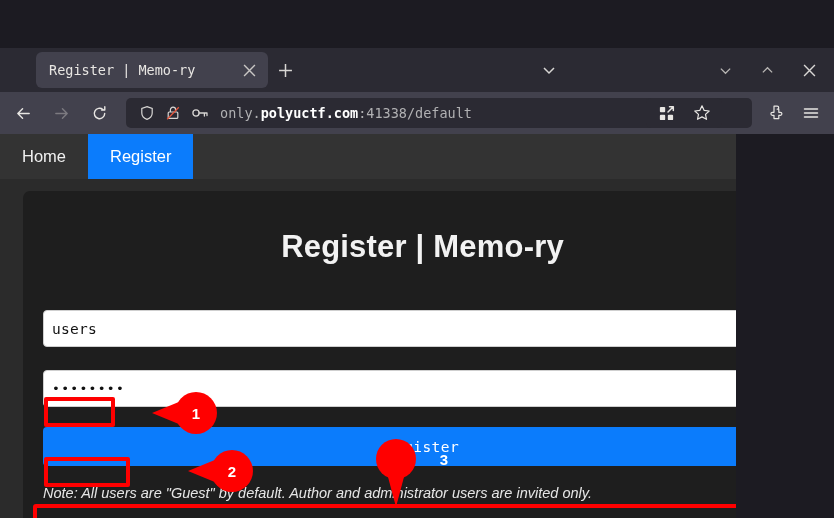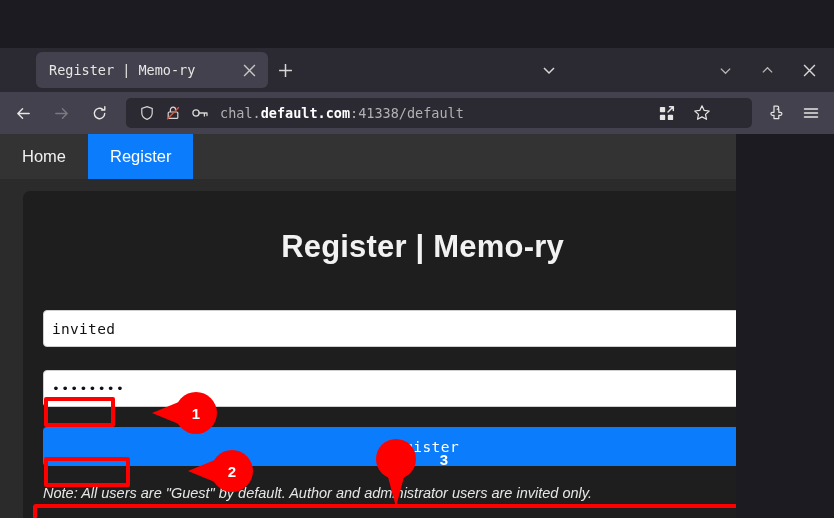--- a/index.html
+++ b/index.html
@@ -226,21 +226,21 @@
             <path d="M2.2 14.2 L13.8 2.2" stroke="#e4553c" stroke-width="1.3"></path>
           </svg>
         </span>
         <span style="display:flex;margin:0 5px;">
           <svg width="18" height="16" viewBox="0 0 18 16">
             <circle cx="5" cy="8" r="3.1" stroke="#d8d6d4" stroke-width="1.3" fill="none"></circle>
             <path d="M8.1 8 L16 8 M13.4 8 L13.4 11 M16 8 L16 10.6" stroke="#d8d6d4" stroke-width="1.3" fill="none" stroke-linecap="round"></path>
           </svg>
         </span>
       </div>
-      <div class="url-text"><span>chal.</span><span class="host">default.com</span><span>:41338/default</span></div>
+      <div class="url-text"><span>only.</span><span class="host">polyuctf.com</span><span>:41338/default</span></div>
       <div style="flex:1"></div>
       <div class="urlbar-right" style="position:absolute;right:112px;">
         <div class="toolbar-btn">
           <svg width="17" height="17" viewBox="0 0 18 18">
             <rect x="2" y="2" width="5.6" height="5.6" rx="1" fill="#e8e6e3"></rect>
             <rect x="2" y="10.4" width="5.6" height="5.6" rx="1" fill="#e8e6e3"></rect>
             <rect x="10.4" y="10.4" width="5.6" height="5.6" rx="1" fill="#e8e6e3"></rect>
             <path d="M10.6 7.4 L16.2 1.8 M12.2 1.8 L16.2 1.8 L16.2 5.8" stroke="#e8e6e3" stroke-width="1.6" fill="none" stroke-linecap="round" stroke-linejoin="round"></path>
           </svg>
         </div>
@@ -272,21 +272,21 @@
       </div>
       <div class="navlink active">
         <span>Register</span>
       </div>
     </div>
 
     <div class="card">
       <div class="card-title">Register | Memo-ry</div>
 
       <div class="field username">
-        <span class="field-text">invited</span>
+        <span class="field-text">users</span>
       </div>
 
       <div class="field password">
         <span class="field-text dots">••••••••</span>
       </div>
 
       <div class="submit-btn">
         <span>Register</span>
       </div>
 

